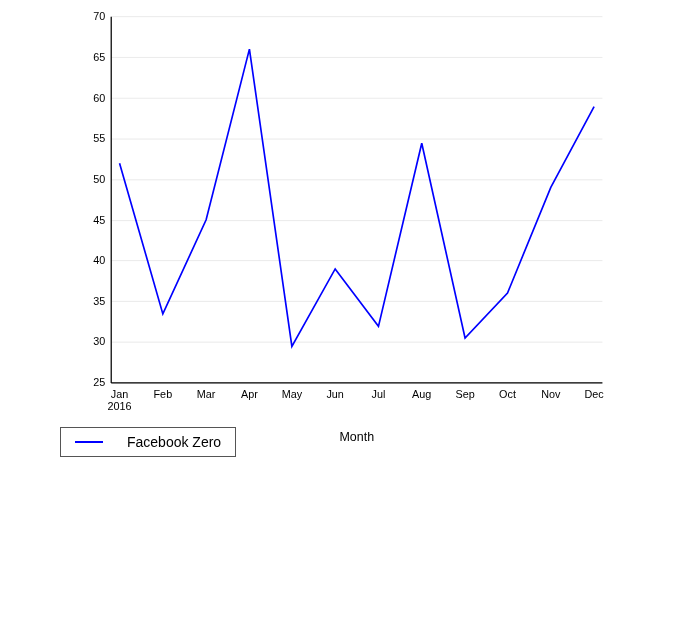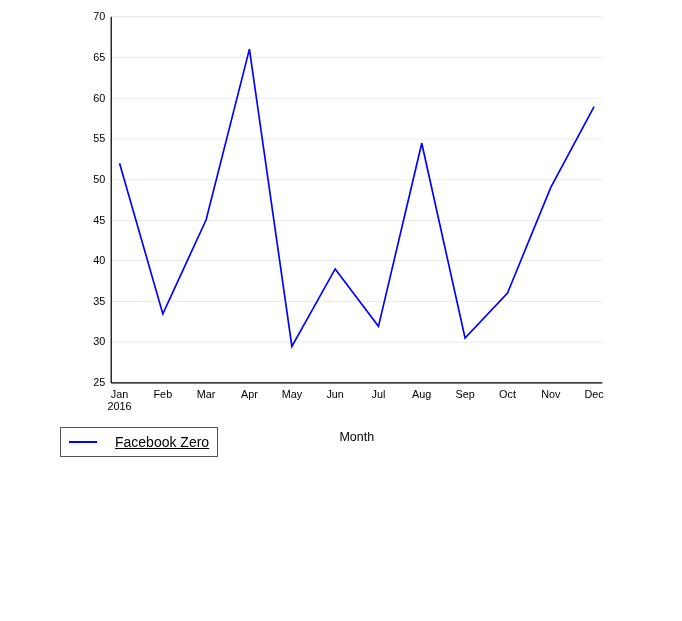--- a/index.html
+++ b/index.html
@@ -19,26 +19,25 @@
     }
     svg.main-chart {
       width: 100%;
       height: 100%;
     }
     .legend-box {
       position: absolute;
       bottom: 60px;
       left: 60px;
       border: 1px solid #555;
-      padding: 6px 8px;
+      padding: 6px 14px;
       display: flex;
       align-items: center;
-      gap: 18px;
+      gap: 24px;
       background: #fff;
-      text-decoration: underline;
     }
     .legend-line {
       width: 28px;
       height: 2px;
       background: blue;
     }
     .legend-label {
       font-size: 14px;
       color: #000;
     }

